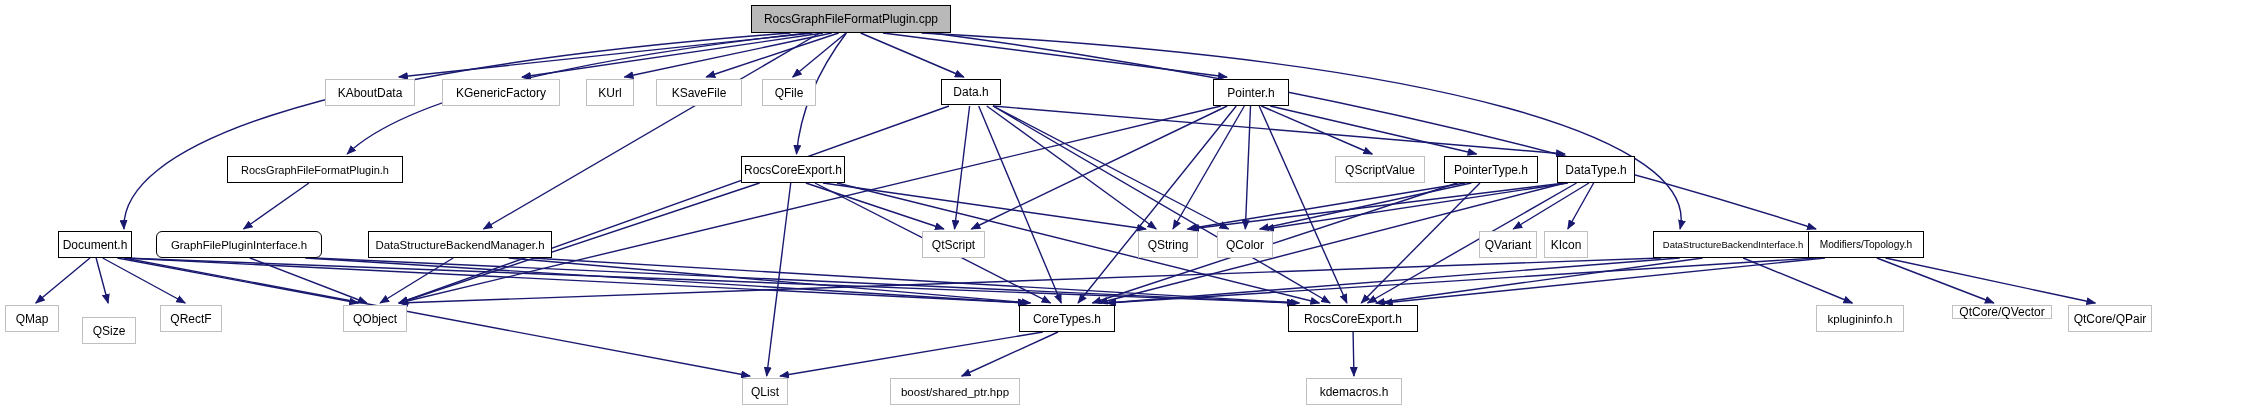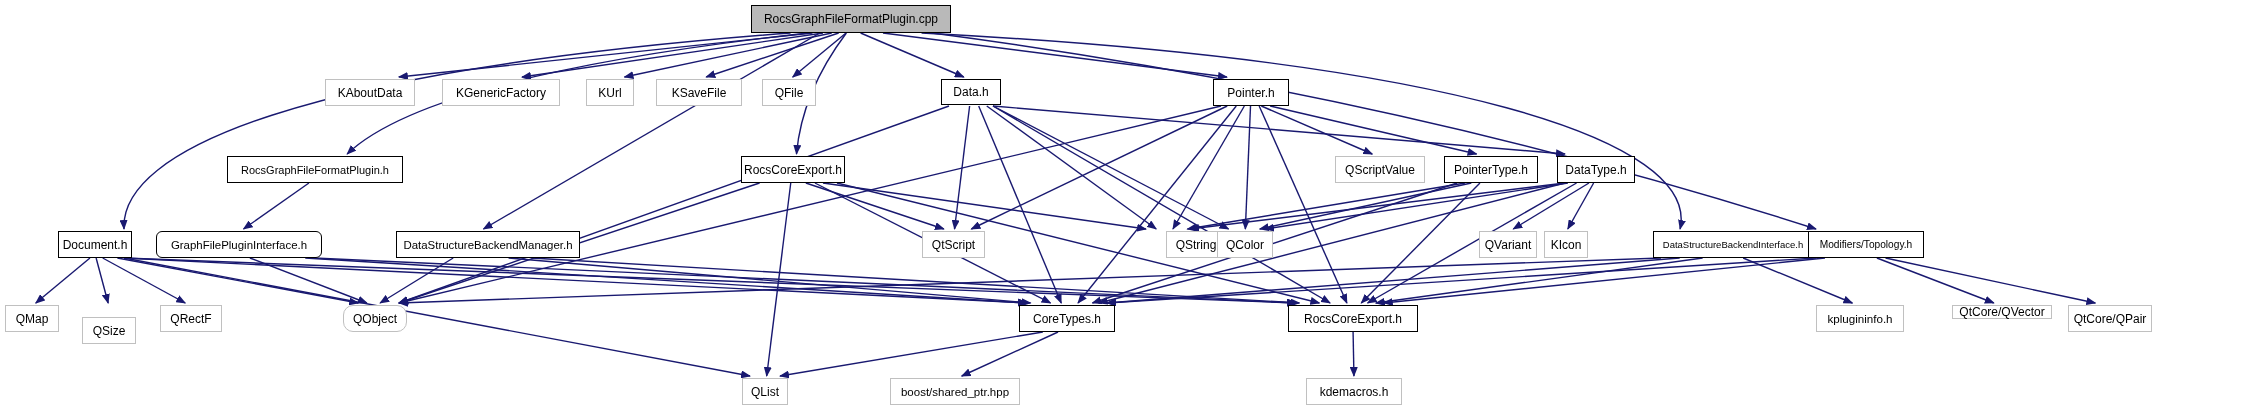--- a/index.html
+++ b/index.html
@@ -114,32 +114,32 @@
       <div class="node external" style="left: 762px; top: 79px; width: 54px; height: 27px;">QFile</div>
       <div class="node header" style="left: 941px; top: 79px; width: 60px; height: 26px;">Data.h</div>
       <div class="node header" style="left: 1213px; top: 79px; width: 76px; height: 27px;">Pointer.h</div>
       <div class="node header" style="left: 227px; top: 156px; width: 176px; height: 27px; font-size: 11px;">RocsGraphFileFormatPlugin.h</div>
       <div class="node header" style="left: 741px; top: 156px; width: 104px; height: 27px;">RocsCoreExport.h</div>
       <div class="node external" style="left: 1335px; top: 156px; width: 90px; height: 27px;">QScriptValue</div>
       <div class="node header" style="left: 1444px; top: 156px; width: 94px; height: 27px;">PointerType.h</div>
       <div class="node header" style="left: 1557px; top: 156px; width: 78px; height: 27px;">DataType.h</div>
       <div class="node header" style="left: 58px; top: 231px; width: 74px; height: 27px;">Document.h</div>
       <div class="node header" style="left: 156px; top: 231px; width: 166px; height: 27px; font-size: 11.4659px; border-radius: 6px;">GraphFilePluginInterface.h</div>
-      <div class="node header" style="left: 368px; top: 231px; width: 184px; height: 27px; font-size: 11.4509px; margin-left: 28px;">DataStructureBackendManager.h</div>
+      <div class="node header" style="left: 368px; top: 231px; width: 184px; height: 27px; font-size: 11.4509px;">DataStructureBackendManager.h</div>
       <div class="node external" style="left: 922px; top: 231px; width: 63px; height: 27px;">QtScript</div>
-      <div class="node external" style="left: 1138px; top: 231px; width: 60px; height: 27px; margin-left: 28px;">QString</div>
+      <div class="node external" style="left: 1138px; top: 231px; width: 60px; height: 27px;">QString</div>
       <div class="node external" style="left: 1217px; top: 231px; width: 56px; height: 27px;">QColor</div>
       <div class="node external" style="left: 1479px; top: 231px; width: 58px; height: 27px;">QVariant</div>
       <div class="node external" style="left: 1544px; top: 231px; width: 44px; height: 27px;">KIcon</div>
       <div class="node header" style="left: 1653px; top: 231px; width: 160px; height: 27px; font-size: 9.5px;">DataStructureBackendInterface.h</div>
       <div class="node header" style="left: 1808px; top: 231px; width: 116px; height: 27px; font-size: 10.1887px;">Modifiers/Topology.h</div>
       <div class="node external" style="left: 5px; top: 305px; width: 54px; height: 27px;">QMap</div>
       <div class="node external" style="left: 82px; top: 305px; width: 54px; height: 27px; margin-top: 12px;">QSize</div>
       <div class="node external" style="left: 160px; top: 305px; width: 62px; height: 27px;">QRectF</div>
-      <div class="node external" style="left: 343px; top: 305px; width: 64px; height: 27px; border-radius: 10px;">QObject</div>
+      <div class="node external" style="left: 343px; top: 305px; width: 64px; height: 27px;">QObject</div>
       <div class="node header" style="left: 1019px; top: 305px; width: 96px; height: 27px;">CoreTypes.h</div>
       <div class="node header" style="left: 1288px; top: 305px; width: 130px; height: 27px;">RocsCoreExport.h</div>
       <div class="node external" style="left: 1816px; top: 305px; width: 88px; height: 27px; font-size: 11.611px;">kplugininfo.h</div>
       <div class="node external" style="left: 1952px; top: 305px; width: 100px; height: 14px;">QtCore/QVector</div>
       <div class="node external" style="left: 2068px; top: 305px; width: 84px; height: 27px;">QtCore/QPair</div>
       <div class="node external" style="left: 742px; top: 378px; width: 46px; height: 27px;">QList</div>
       <div class="node external" style="left: 890px; top: 378px; width: 130px; height: 27px; font-size: 11.5094px;">boost/shared_ptr.hpp</div>
       <div class="node external" style="left: 1306px; top: 378px; width: 96px; height: 27px;">kdemacros.h</div>
     </div>
 </div>

